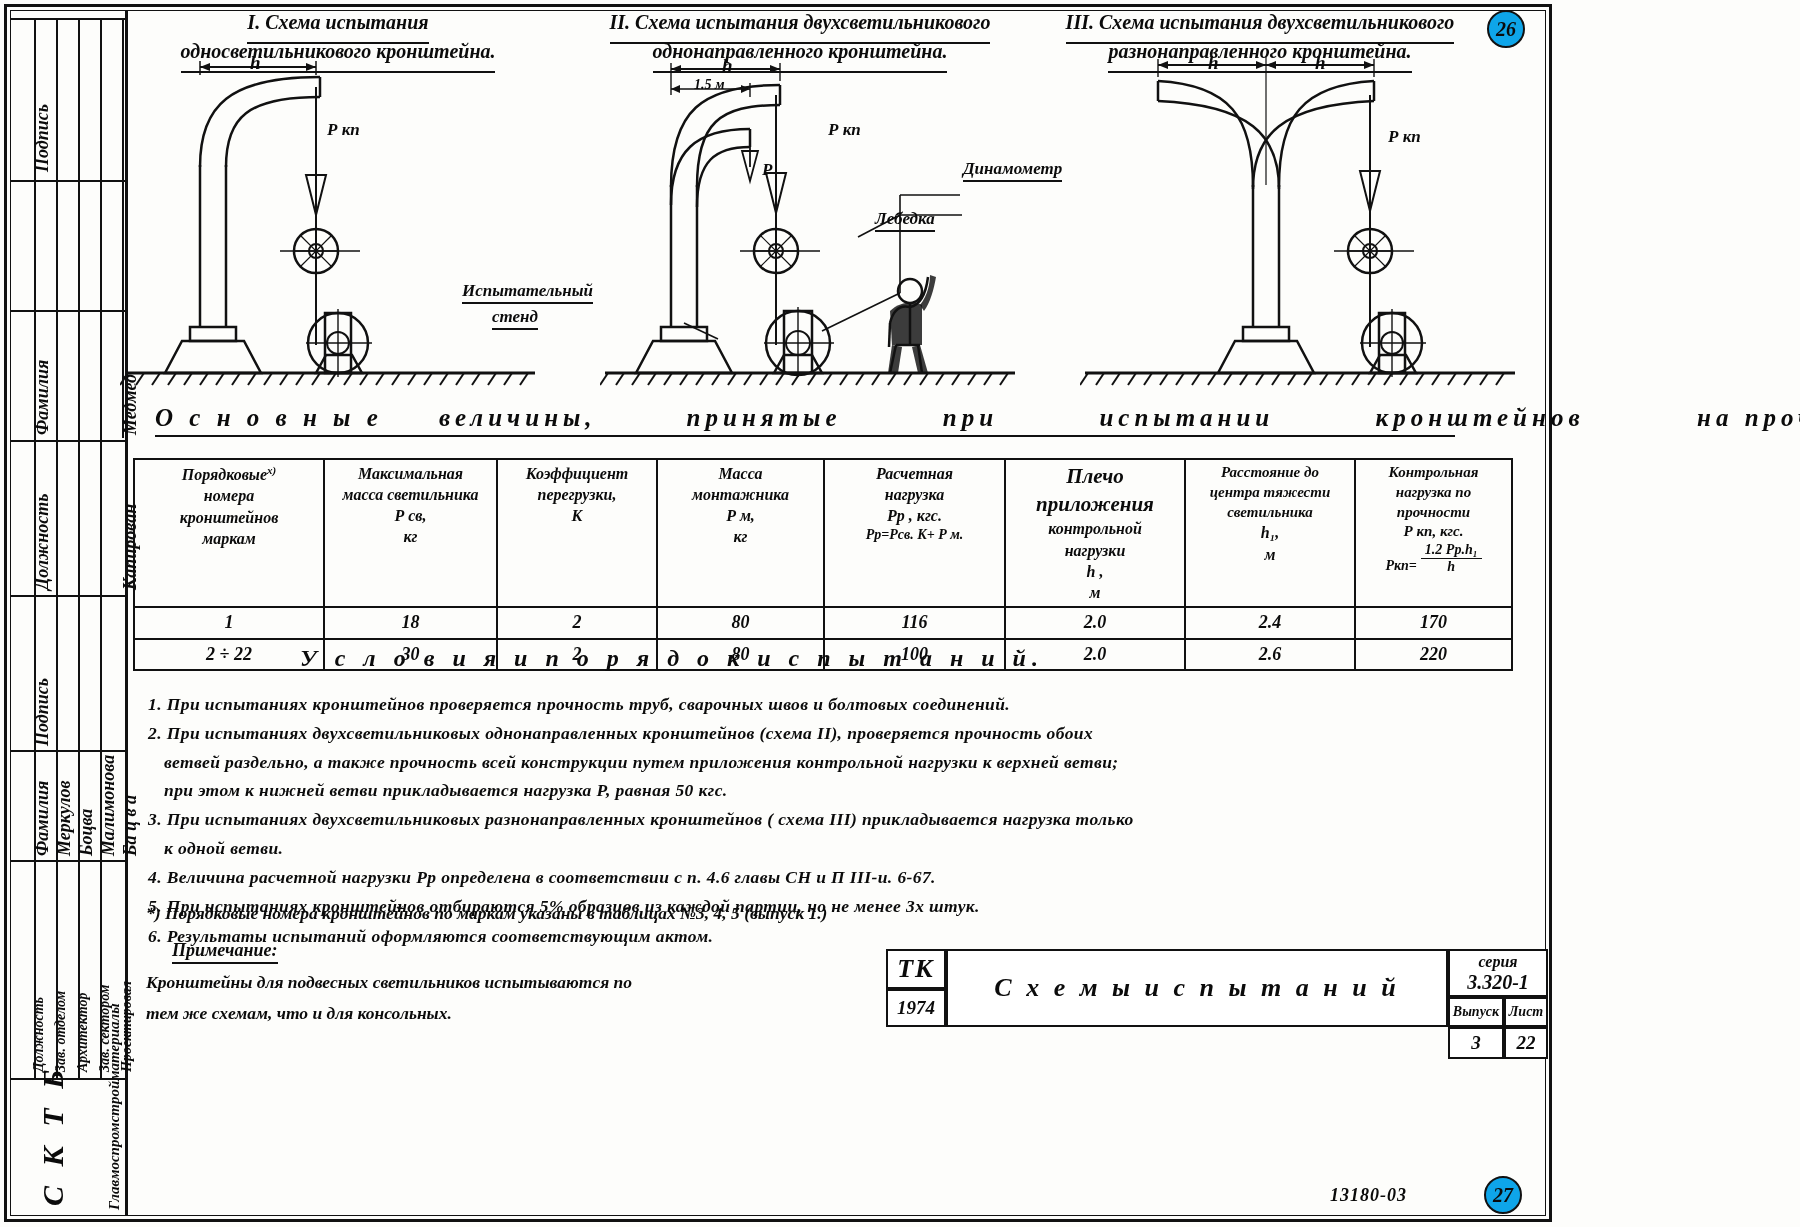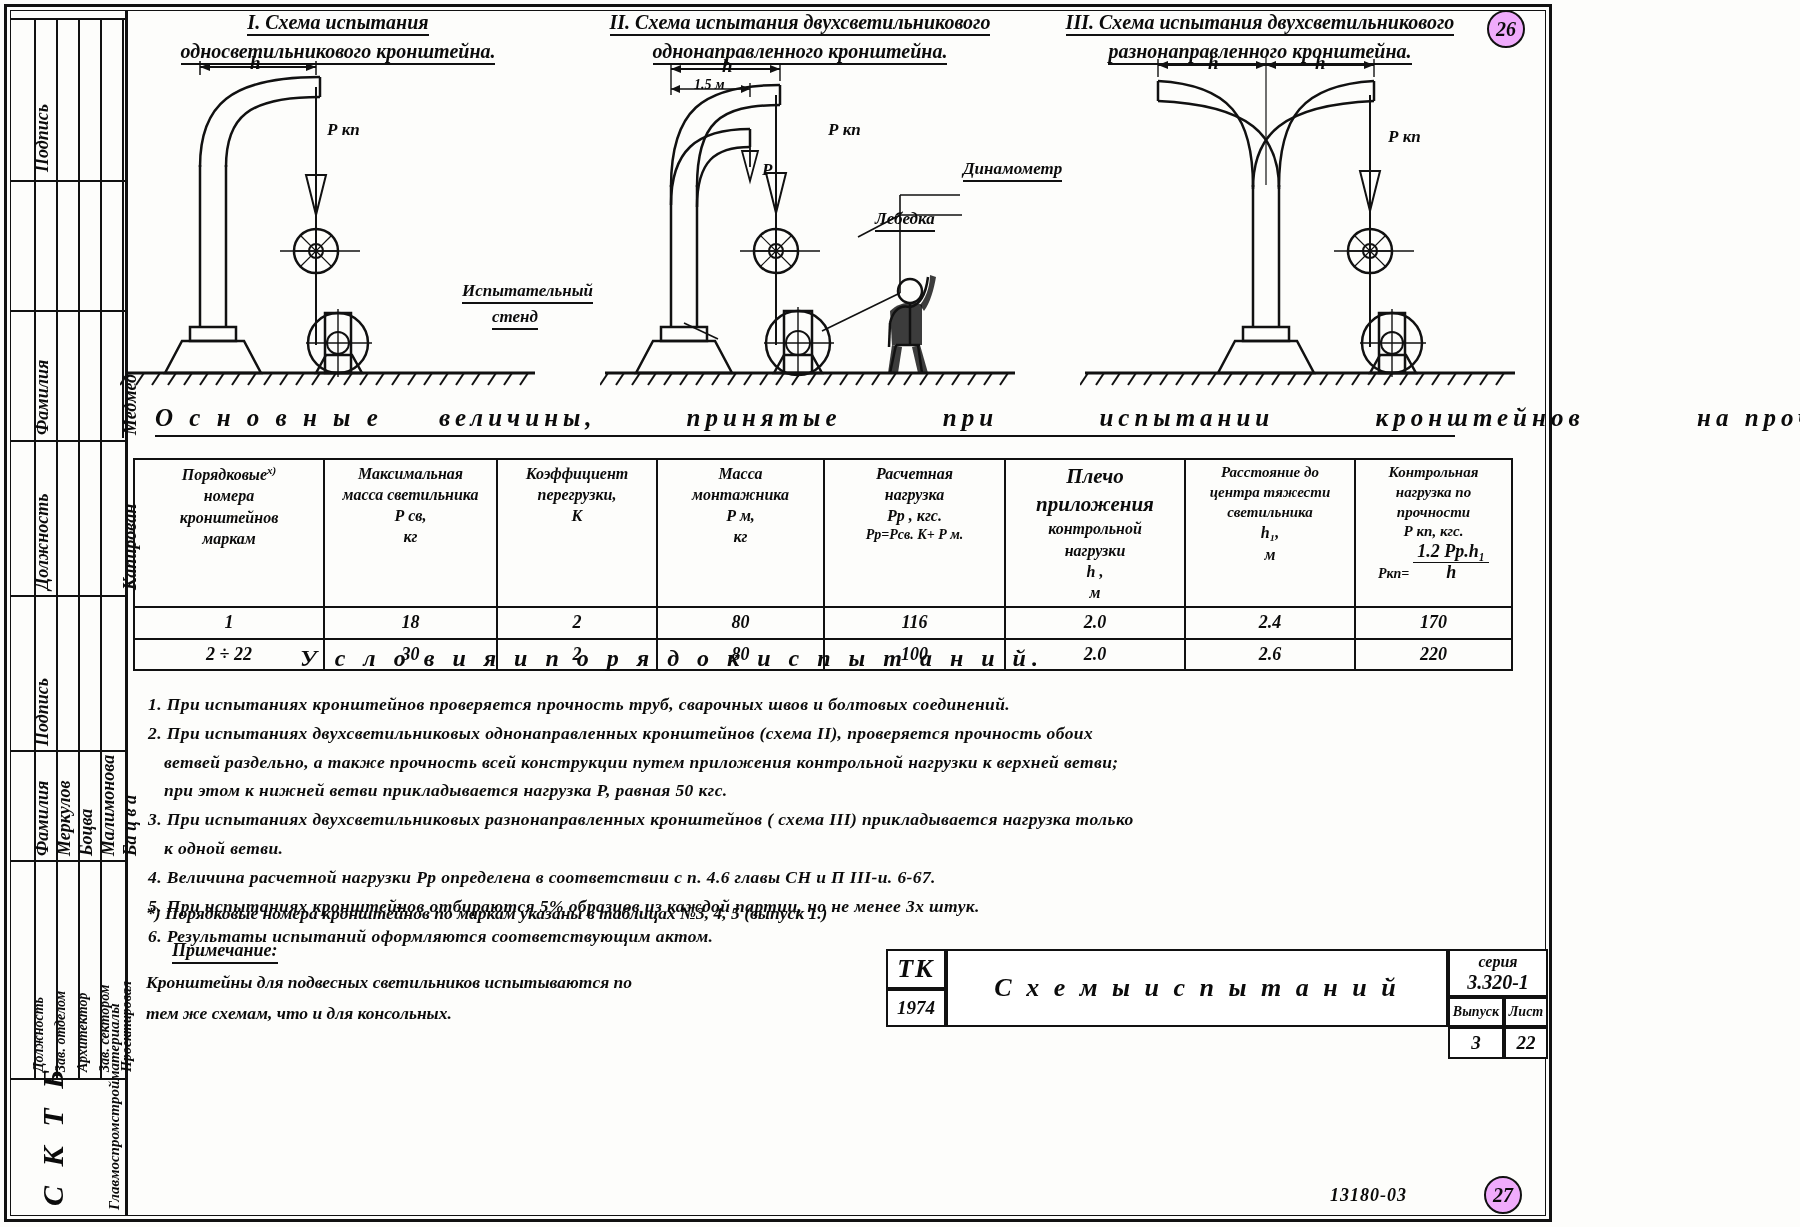--- a/index.html
+++ b/index.html
@@ -60,21 +60,21 @@
   .scheme-title {
     position: absolute;
     font-family: "Liberation Serif", serif;
     font-style: italic;
     font-weight: 700;
     font-size: 20px;
     text-align: center;
     line-height: 1.45;
     white-space: nowrap;
   }
-  .scheme-title u { text-decoration: none; border-bottom: 2px solid #111; padding-bottom: 1px; font-family: Liberation Serif, serif; }
+  .scheme-title u { text-decoration: none; border-bottom: 2px solid #111; padding-bottom: 9px; font-family: Liberation Serif, serif; }
 
   
   .lbl {
     position: absolute;
     font-family: "Liberation Serif", serif;
     font-style: italic;
     font-weight: 600;
     font-size: 17px;
     white-space: nowrap;
   }
@@ -107,21 +107,21 @@
     font-style: italic;
     font-weight: 600;
     font-size: 16px;
     padding: 3px 4px;
     text-align: center;
     vertical-align: top;
     line-height: 1.32;
   }
   #maintable thead td { height: 122px; }
   #maintable tbody td { height: 31px; vertical-align: middle; font-size: 18px; }
-  .frac { display: inline-block; text-align: center; font-size: 18px; line-height: 1.1; }
+  .frac { display: inline-block; text-align: center; font-size: 14px; line-height: 1.1; }
   .frac .num { border-bottom: 1.5px solid #111; display:block; padding: 0 4px;}
   .frac .den { display:block; }
   .sup { font-size: 11px; vertical-align: super; }
 
   
   .notes {
     position: absolute;
     left: 148px; top: 690px;
     width: 1360px;
     font-family: "Liberation Serif", serif;
@@ -148,21 +148,21 @@
   
   .circ {
     position: absolute;
     border: 2.5px solid #111;
     border-radius: 50%;
     display: flex; align-items: center; justify-content: center;
     font-family: "Liberation Serif", serif;
     font-style: italic;
     font-weight: 700;
     font-size: 20px;
-    background: #f0abfc;
+    background: #0ea5e9;
   }
   .code {
     position: absolute;
     font-family: "Liberation Serif", serif;
     font-style: italic;
     font-weight: 600;
     font-size: 18px;
     letter-spacing: 1px;
   }
   svg { display: block; }

